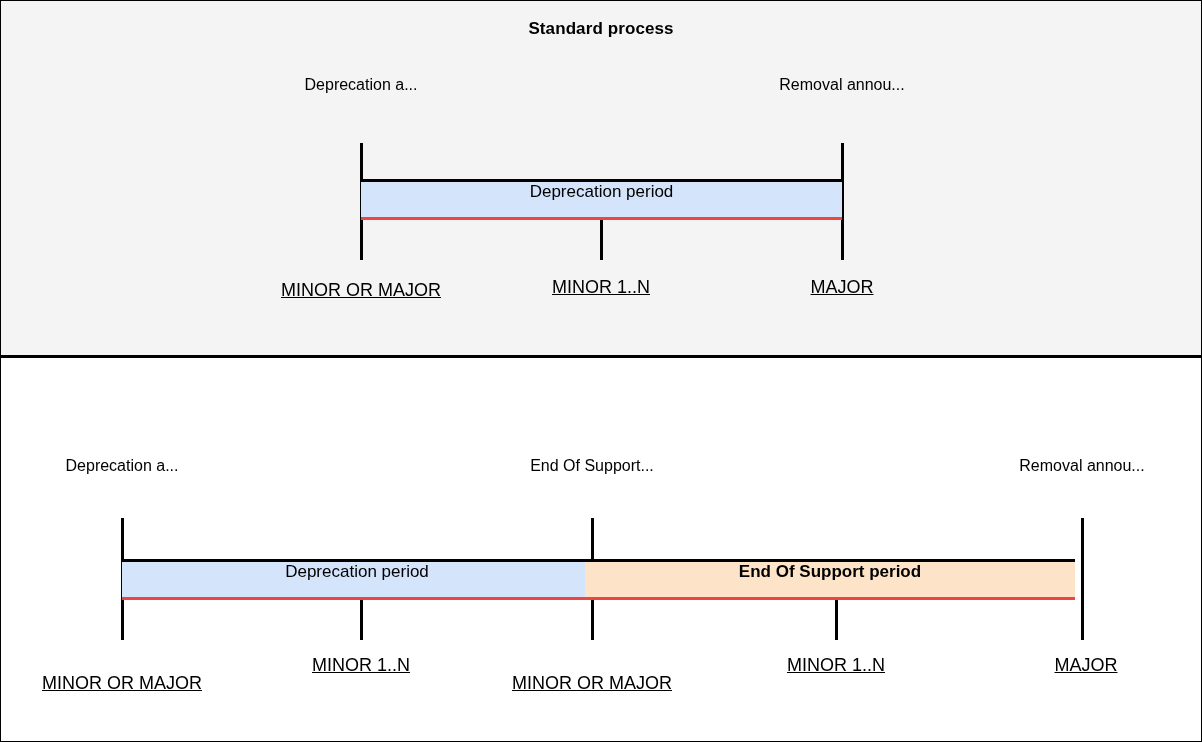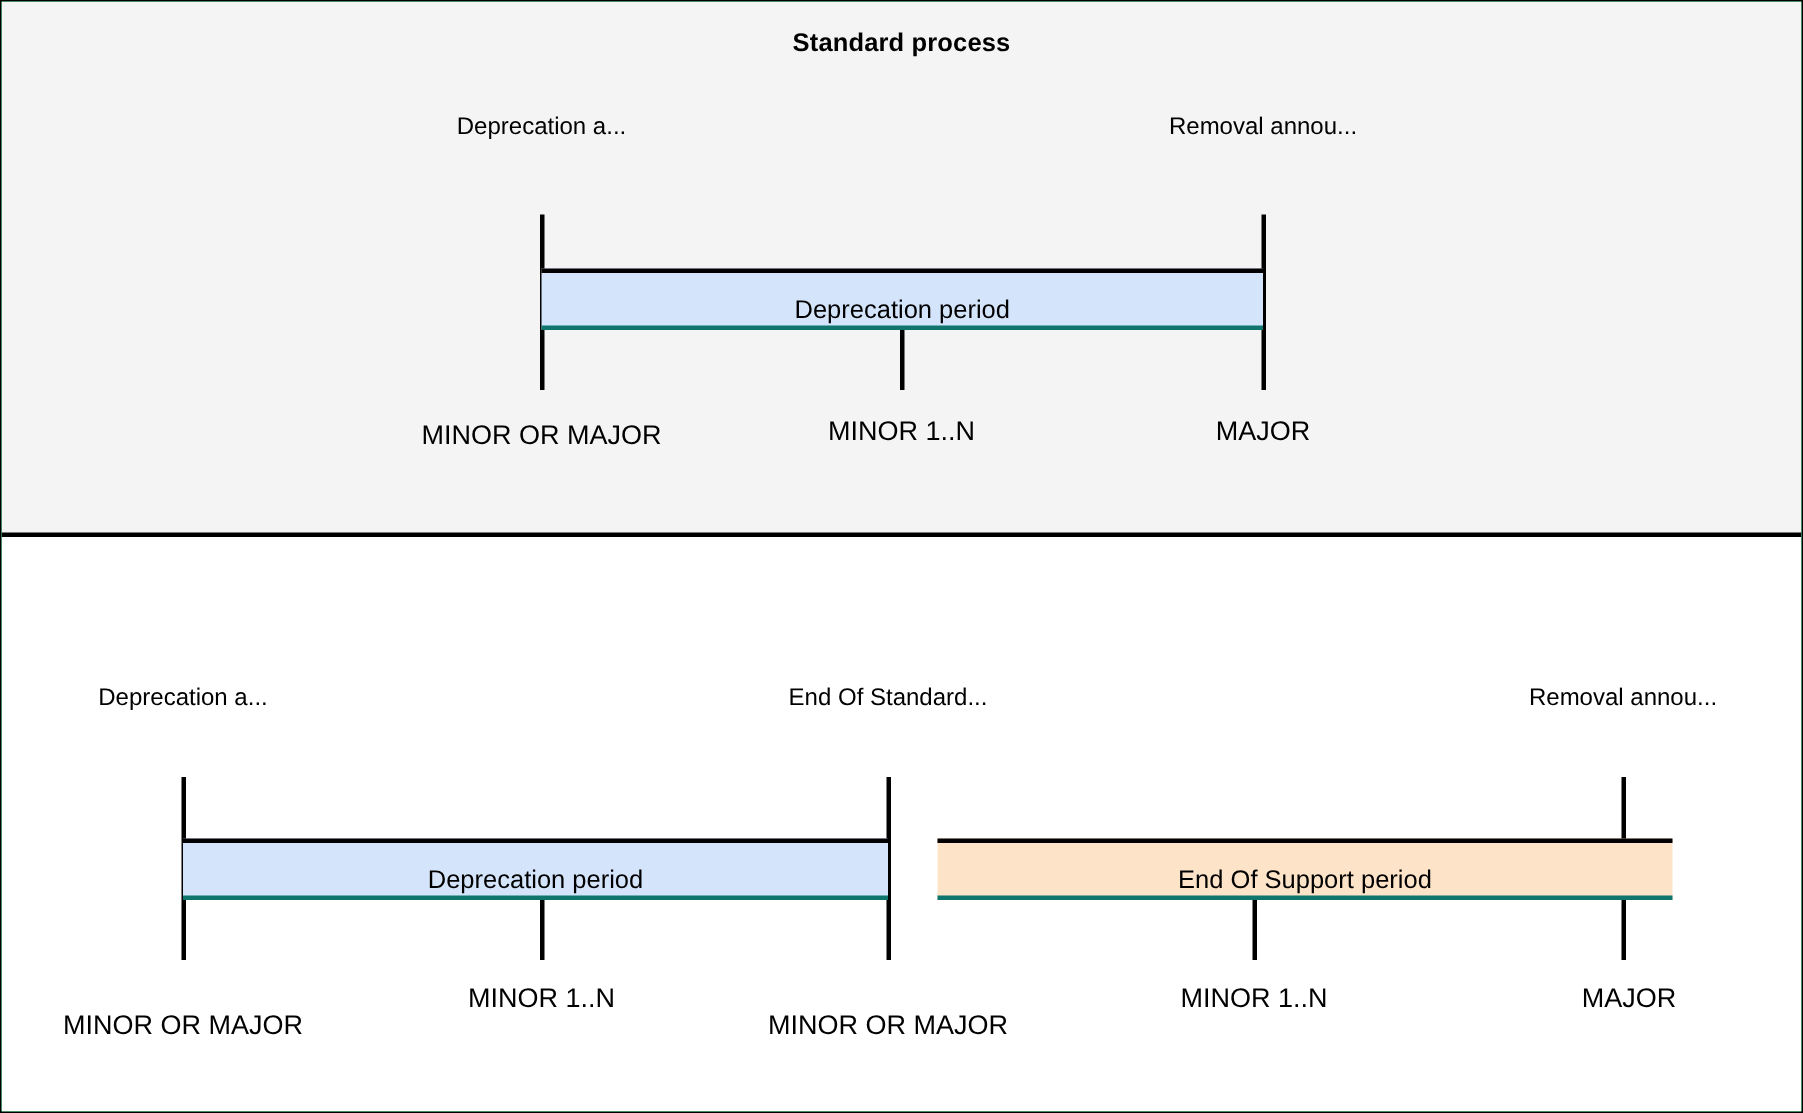--- a/index.html
+++ b/index.html
@@ -55,39 +55,40 @@
   .tick {
     position: absolute;
     width: 3px;
     background: #000000;
   }
   .bar {
     position: absolute;
     height: 41px;
     box-sizing: border-box;
     border-top: 3px solid #000000;
-    border-bottom: 3px solid #0f766e;
+    border-bottom: 3px solid #ef4444;
     display: flex;
-    align-items: flex-end;
+    align-items: flex-start;
     justify-content: center;
     font-size: 17px;
     color: #000000;
     white-space: nowrap;
   }
   .evt-label {
     position: absolute;
     font-size: 16px;
     color: #000000;
     white-space: nowrap;
   }
   .axis-label {
     position: absolute;
     font-size: 18px;
     color: #000000;
     white-space: nowrap;
+    text-decoration: underline;
   }
 </style>
 </head>
 <body>
 
 <div class="canvas">
 
   <div class="panel panel-standard">
     <div class="panel-title" style="top:18px;">Standard process</div>
 
@@ -104,34 +105,34 @@
     </div>
 
     <div class="axis-label" style="left:360px; top:279px; transform:translateX(-50%);">MINOR OR MAJOR</div>
     <div class="axis-label" style="left:600px; top:276px; transform:translateX(-50%);">MINOR 1..N</div>
     <div class="axis-label" style="left:841px; top:276px; transform:translateX(-50%);">MAJOR</div>
   </div>
 
   <div class="panel panel-eos">
 
     <div class="evt-label" style="left:121px; top:99px; transform:translateX(-50%);">Deprecation a...</div>
-    <div class="evt-label" style="left:591px; top:99px; transform:translateX(-50%);">End Of Standard...</div>
+    <div class="evt-label" style="left:591px; top:99px; transform:translateX(-50%);">End Of Support...</div>
     <div class="evt-label" style="left:1081px; top:99px; transform:translateX(-50%);">Removal annou...</div>
 
     <div class="tick" style="left:120px; top:160px; height:122px;"></div>
     <div class="tick" style="left:590px; top:160px; height:122px;"></div>
     <div class="tick" style="left:1080px; top:160px; height:122px;"></div>
 
     <div class="tick" style="left:359px; top:242px; height:40px;"></div>
     <div class="tick" style="left:834px; top:242px; height:40px;"></div>
 
     <div class="bar" style="left:121px; width:470px; top:201px; background:#d4e4fb;">
       <span>Deprecation period</span>
     </div>
-    <div class="bar" style="left:624px; width:490px; top:201px; background:#fde3c8;">
+    <div class="bar" style="left:584px; width:490px; top:201px; background:#fde3c8;font-weight:bold;">
       <span>End Of Support period</span>
     </div>
 
     <div class="axis-label" style="left:121px; top:315px; transform:translateX(-50%);">MINOR OR MAJOR</div>
     <div class="axis-label" style="left:360px; top:297px; transform:translateX(-50%);">MINOR 1..N</div>
     <div class="axis-label" style="left:591px; top:315px; transform:translateX(-50%);">MINOR OR MAJOR</div>
     <div class="axis-label" style="left:835px; top:297px; transform:translateX(-50%);">MINOR 1..N</div>
     <div class="axis-label" style="left:1085px; top:297px; transform:translateX(-50%);">MAJOR</div>
   </div>
 

